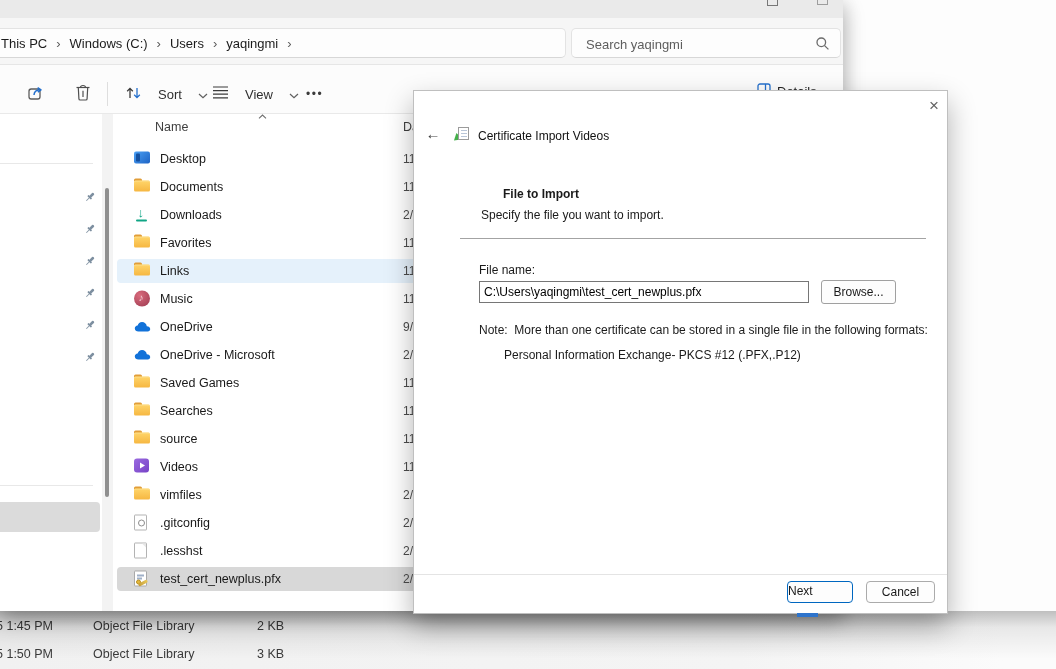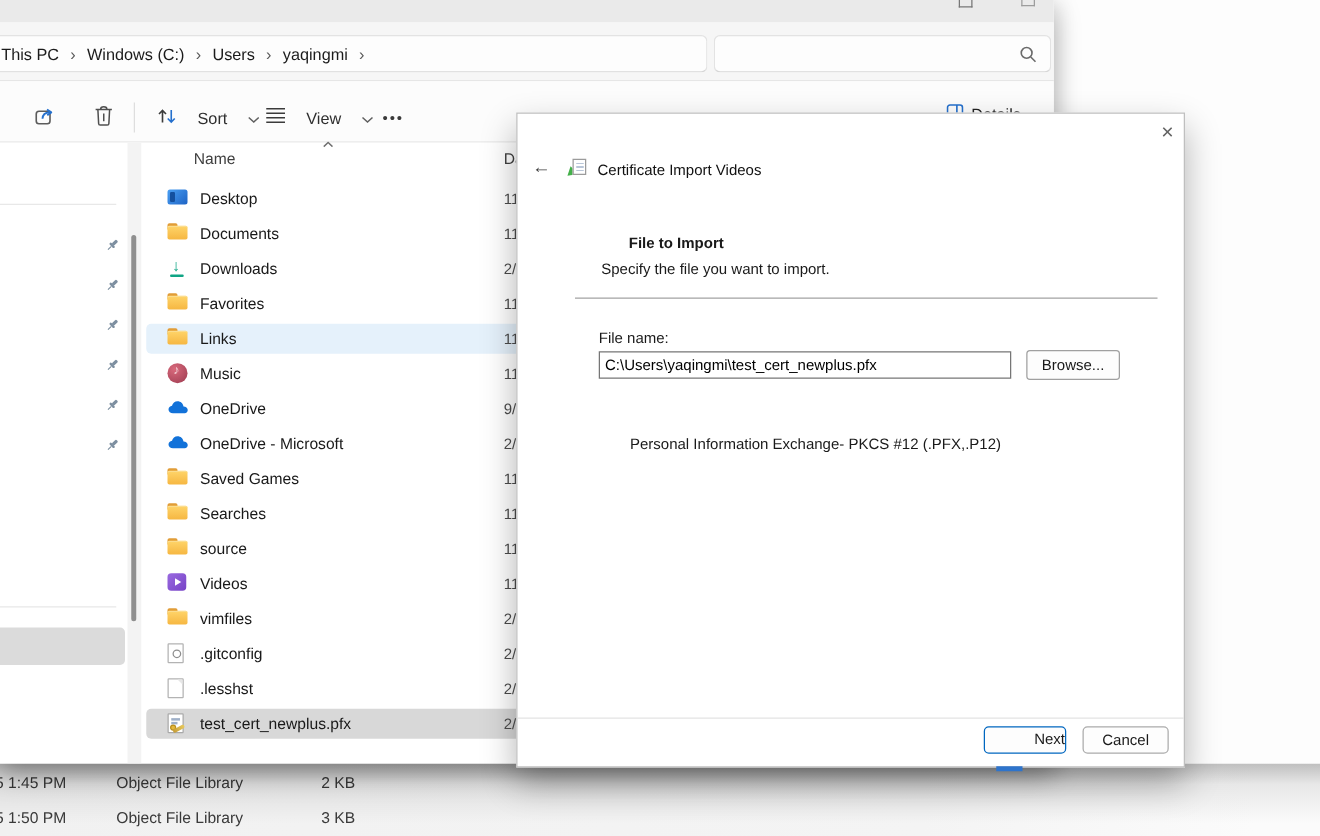--- a/index.html
+++ b/index.html
@@ -118,21 +118,21 @@
   .dlg-hr1{position:absolute;left:46px;top:147px;width:466px;height:1px;background:#a3a3a3;}
   .dlg-filelabel{position:absolute;left:65px;top:172px;}
   .dlg-input{position:absolute;left:65px;top:190px;width:330px;height:22px;border:1px solid #767676;box-sizing:border-box;
     font-family:"Liberation Sans",sans-serif;font-size:12px;color:#000000;padding:0 4px;outline:none;background:#fff;}
   .dlg-browse{position:absolute;left:407px;top:189px;width:75px;height:24px;background:#fdfdfd;border:1px solid #a0a0a0;
     border-radius:3px;box-sizing:border-box;text-align:center;line-height:22px;}
   .dlg-note{position:absolute;left:65px;top:232px;white-space:pre;}
   .dlg-fmt{position:absolute;left:90px;white-space:nowrap;}
   .dlg-hr2{position:absolute;left:0;top:483px;width:533px;height:1px;background:#e4e4e4;}
   .dlg-next{position:absolute;left:373px;top:490px;width:66px;height:22px;background:#fdfdfd;
-    border:1.5px solid #0067c0;border-radius:4px;box-sizing:border-box;text-align:right;line-height:19px;padding-left:30px;}
+    border:1.5px solid #0067c0;border-radius:4px;box-sizing:border-box;text-align:left;line-height:19px;}
   .dlg-cancel{position:absolute;left:452px;top:490px;width:69px;height:22px;background:#fdfdfd;
     border:1px solid #ababab;border-radius:4px;box-sizing:border-box;text-align:center;line-height:20px;}
 
   .blue-frag{position:absolute;left:797px;top:613px;width:21px;height:4px;background:#2e74cc;z-index:5;}
 </style>
 </head>
 <body>
 
 <div class="stage">
 
@@ -164,20 +164,21 @@
       <span class="crumb-sep">›</span>
       <span class="crumb">Windows (C:)</span>
       <span class="crumb-sep">›</span>
       <span class="crumb">Users</span>
       <span class="crumb-sep">›</span>
       <span class="crumb">yaqingmi</span>
       <span class="crumb-sep">›</span>
     </div>
 
     <div class="searchbox">
+      <input type="text" placeholder="Search yaqingmi" style="">
       <span class="search-glass">
         <svg width="15" height="15" viewBox="0 0 15 15" fill="none" stroke="#6b6b6b" stroke-width="1.3">
           <circle cx="6.3" cy="6.3" r="4.3"></circle>
             <path d="M9.6 9.6 13.4 13.4"></path>
           </svg>
       </span>
     </div>
 
     <div class="chromeline"></div>
     <div class="commandbar"></div>
@@ -418,20 +419,21 @@
     <div class="dlg-title">Certificate Import Videos</div>
 
     <div class="dlg-heading">File to Import</div>
     <div class="dlg-sub">Specify the file you want to import.</div>
     <div class="dlg-hr1"></div>
 
     <div class="dlg-filelabel">File name:</div>
     <input class="dlg-input" type="text" value="C:\Users\yaqingmi\test_cert_newplus.pfx" style="">
     <div class="dlg-browse">Browse...</div>
 
+    <div class="dlg-note">Note:  More than one certificate can be stored in a single file in the following formats:</div>
     <div class="dlg-fmt" style="top:257px;">Personal Information Exchange- PKCS #12 (.PFX,.P12)</div>
 
     <div class="dlg-hr2"></div>
     <div class="dlg-next">Next</div>
     <div class="dlg-cancel">Cancel</div>
   </div>
 
 </div>
 
 </body></html>

